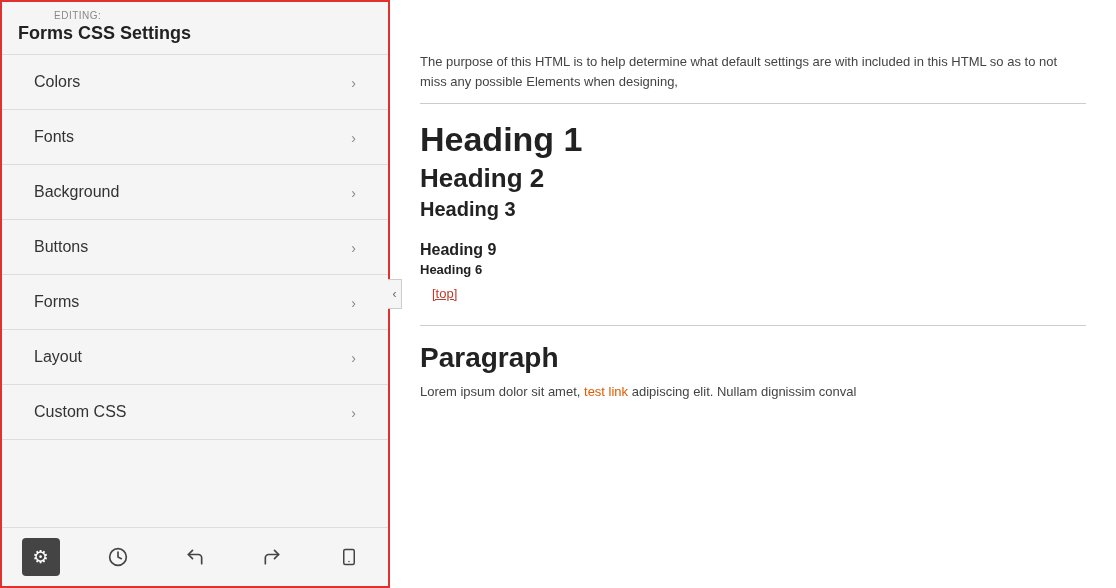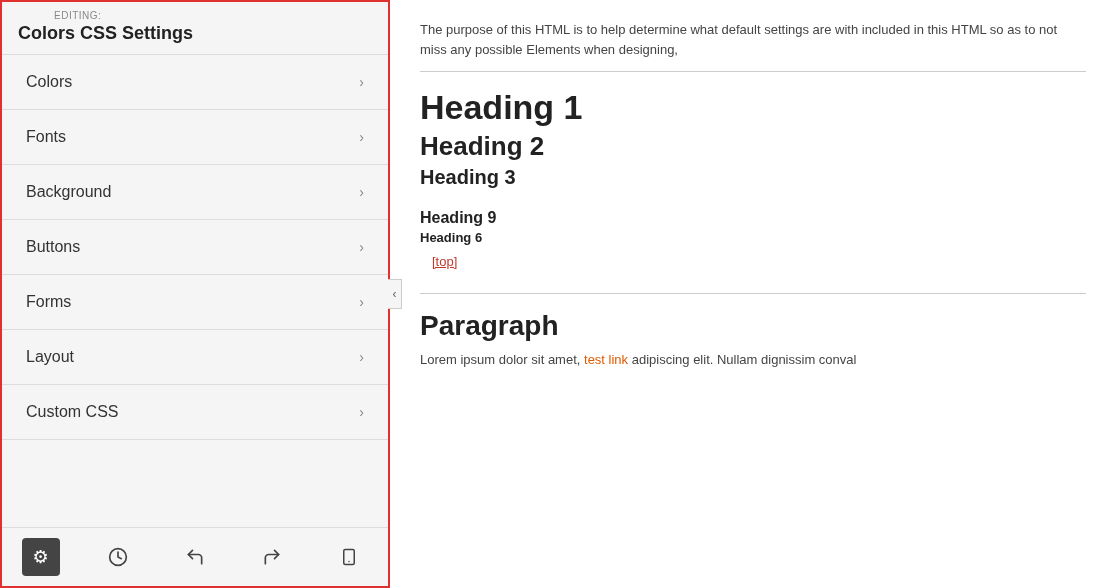--- a/index.html
+++ b/index.html
@@ -39,23 +39,23 @@
       color: #222;
     }
 
     .menu-list {
       flex: 1;
       overflow-y: auto;
     }
 
     .menu-item {
       display: flex;
-      align-items: center;
+      align-items: flex-end;
       justify-content: space-between;
-      padding: 18px 24px;
+      padding: 18px 32px;
       border-bottom: 1px solid #ddd;
       cursor: pointer;
       background: #f5f5f5;
     }
 
     .menu-item-label {
       font-size: 16px;
       color: #333;
     }
 
@@ -118,20 +118,21 @@
       overflow-y: auto;
       padding: 20px 30px;
       background: #fff;
     }
 
     .intro-text {
       font-size: 13px;
       color: #444;
       line-height: 1.5;
       margin-bottom: 12px;
+      margin-top: 32px;
     }
 
     hr.divider {
       border: none;
       border-top: 1px solid #ccc;
       margin: 10px 0 16px 0;
     }
 
     .h1-style { font-size: 34px; font-weight: 900; color: #222; margin-bottom: 4px; }
     .h2-style { font-size: 26px; font-weight: 900; color: #222; margin-bottom: 4px; }
@@ -146,21 +147,21 @@
     .paragraph-heading { font-size: 28px; font-weight: 900; color: #222; margin-bottom: 8px; }
     .paragraph-text { font-size: 13px; color: #444; line-height: 1.6; }
     .test-link { color: #e05a00; text-decoration: none; }
   </style>
 </head>
 <body>
 
 <div class="left-panel">
   <div class="editing-header">
     <span class="editing-label">EDITING:</span>
-    <span class="editing-title">Colors CSS Settings</span>
+    <span class="editing-title">Forms CSS Settings</span>
   </div>
 
   <div class="menu-list">
 
   <div class="menu-item">
       <span class="menu-item-label">Colors</span>
       <span class="chevron-icon">›</span>
     </div>
       <div class="menu-item">
       <span class="menu-item-label">Fonts</span>

